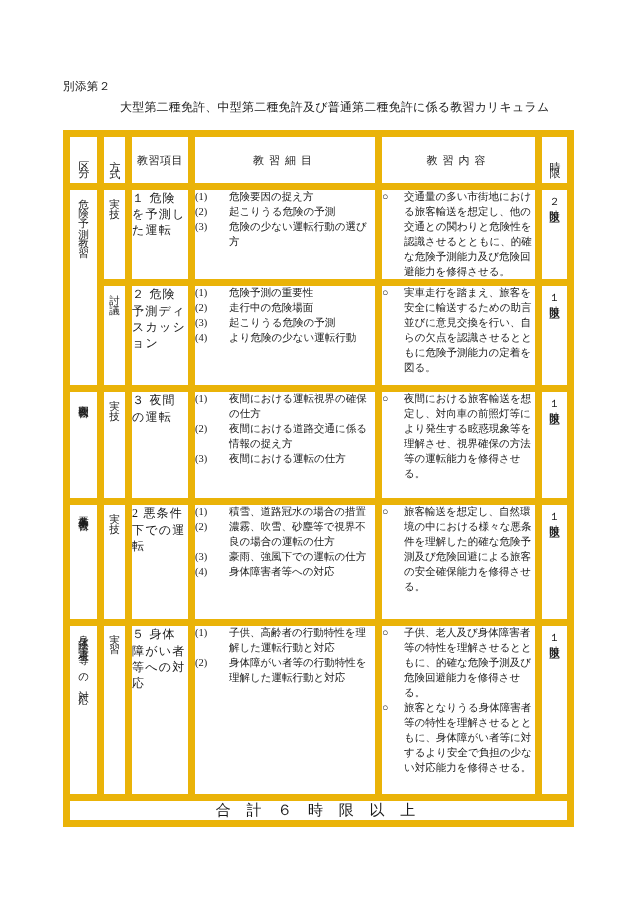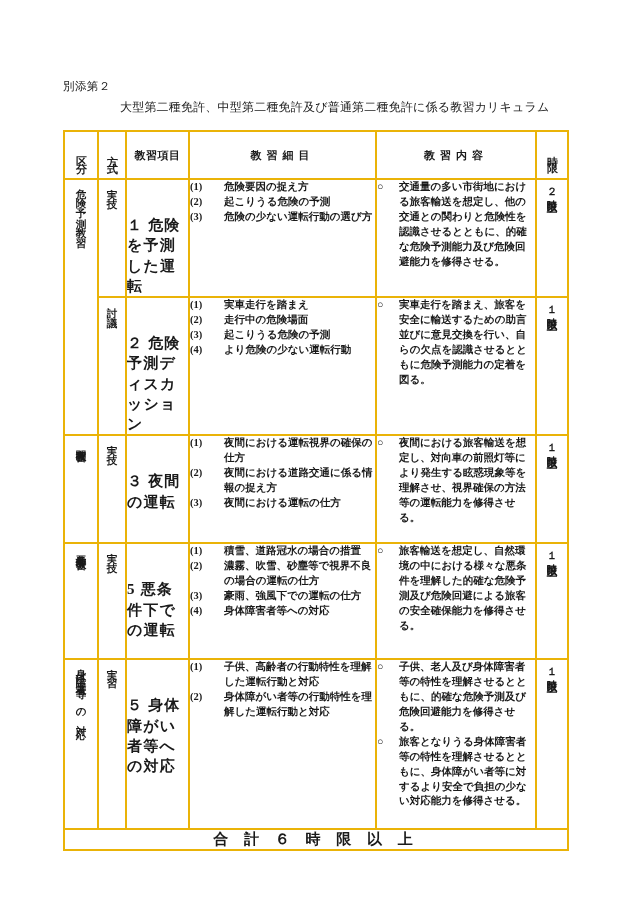--- a/index.html
+++ b/index.html
@@ -43,24 +43,24 @@
     position: absolute;
     left: 63px;
     top: 130px;
     width: 504px;
     border-collapse: collapse;
     table-layout: fixed;
     font-size: 10.5px;
   }
   table.curriculum td,
   table.curriculum th {
-    border: 2px solid #eab308;
+    border: 7px solid #eab308;
     padding: 0;
     vertical-align: top;
-    font-weight: bold;
+    font-weight: normal;
   }
 
   
   col.c-kubun  { width: 34px; }
   col.c-houshiki { width: 28px; }
   col.c-koumoku { width: 63px; }
   col.c-saimoku { width: 187px; }
   col.c-naiyou { width: 160px; }
   col.c-jigen  { width: 32px; }
 
@@ -99,24 +99,23 @@
   }
   .vtext.loose { letter-spacing: 10px; }
   .vtext.semi  { letter-spacing: 4px; }
   .vtext.tight { letter-spacing: 1px; }
 
   
   td.item {
     padding: 5px 3px 4px 5px;
   }
   .item-text {
-    font-size: 15px;
+    font-size: 12px;
     line-height: 1.35;
     letter-spacing: 1.2px;
-    margin-top: 35px;
   }
 
   
   td.details {
     padding: 5px 4px 4px 4px;
   }
   ol.detail-list {
     margin: 0;
     padding: 0;
     list-style: none;
@@ -251,21 +250,21 @@
 
       <tr>
         <td class="vcell" style="height:99px">
           <span class="vtext loose">討議</span>
         </td>
         <td class="item">
           <div class="item-text">２ 危険予測ディスカッション</div>
         </td>
         <td class="details">
           <ol class="detail-list">
-            <li><span class="num">(1)</span><span>実車走行を踏まえ</span></li>
+            <li><span class="num">(1)</span><span>危険予測の重要性</span></li>
             <li><span class="num">(2)</span><span>走行中の危険場面</span></li>
             <li><span class="num">(3)</span><span>起こりうる危険の予測</span></li>
             <li><span class="num">(4)</span><span>より危険の少ない運転行動</span></li>
           </ol>
         </td>
         <td class="content">
           <ul class="content-list">
             <li><span class="marker">○</span><span>実車走行を踏まえ、旅客を安全に輸送するための助言並びに意見交換を行い、自らの欠点を認識させるとともに危険予測能力の定着を図る。</span></li>
           </ul>
         </td>
@@ -302,21 +301,21 @@
       </tr>
 
       <tr>
         <td class="vcell" style="height:114px">
           <span class="vtext tight">悪条件下教習</span>
         </td>
         <td class="vcell">
           <span class="vtext loose">実技</span>
         </td>
         <td class="item">
-          <div class="item-text">5 悪条件下での運転</div>
+          <div class="item-text">2 悪条件下での運転</div>
         </td>
         <td class="details">
           <ol class="detail-list">
             <li><span class="num">(1)</span><span>積雪、道路冠水の場合の措置</span></li>
             <li><span class="num">(2)</span><span>濃霧、吹雪、砂塵等で視界不良の場合の運転の仕方</span></li>
             <li><span class="num">(3)</span><span>豪雨、強風下での運転の仕方</span></li>
             <li><span class="num">(4)</span><span>身体障害者等への対応</span></li>
           </ol>
         </td>
         <td class="content">

